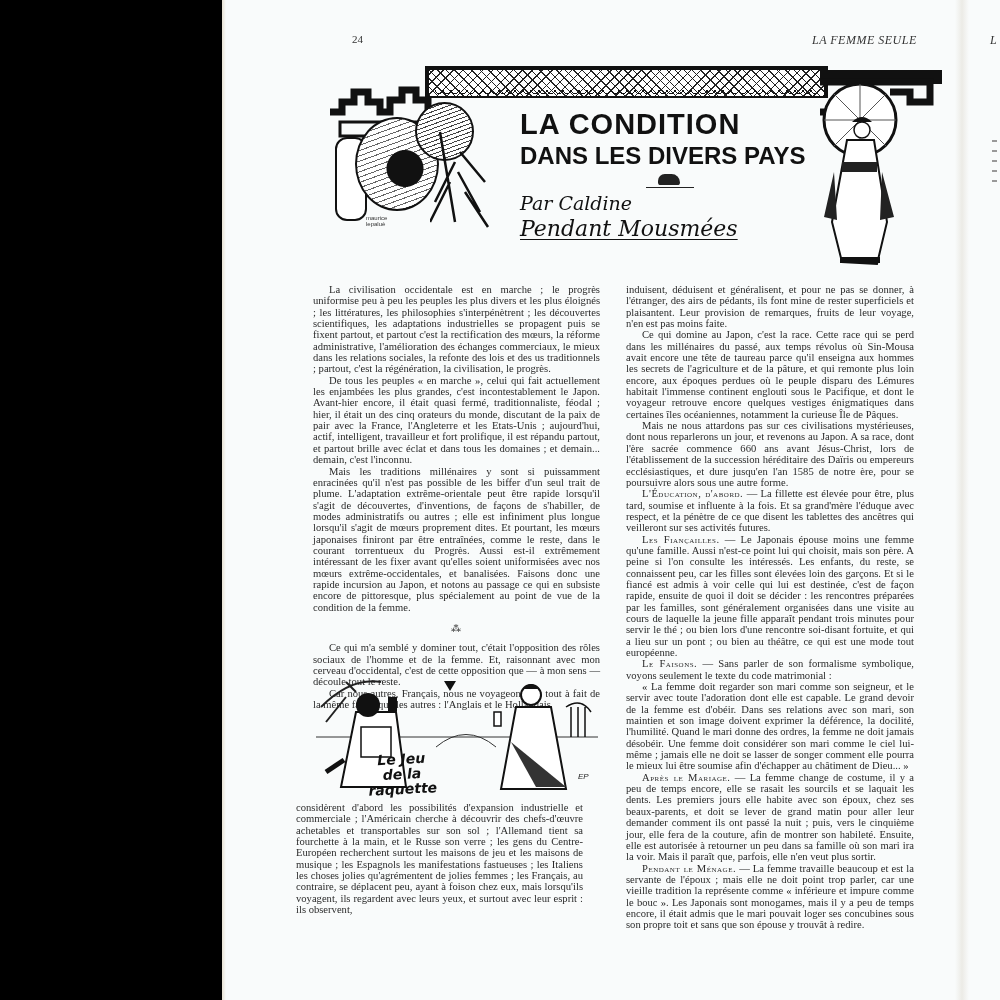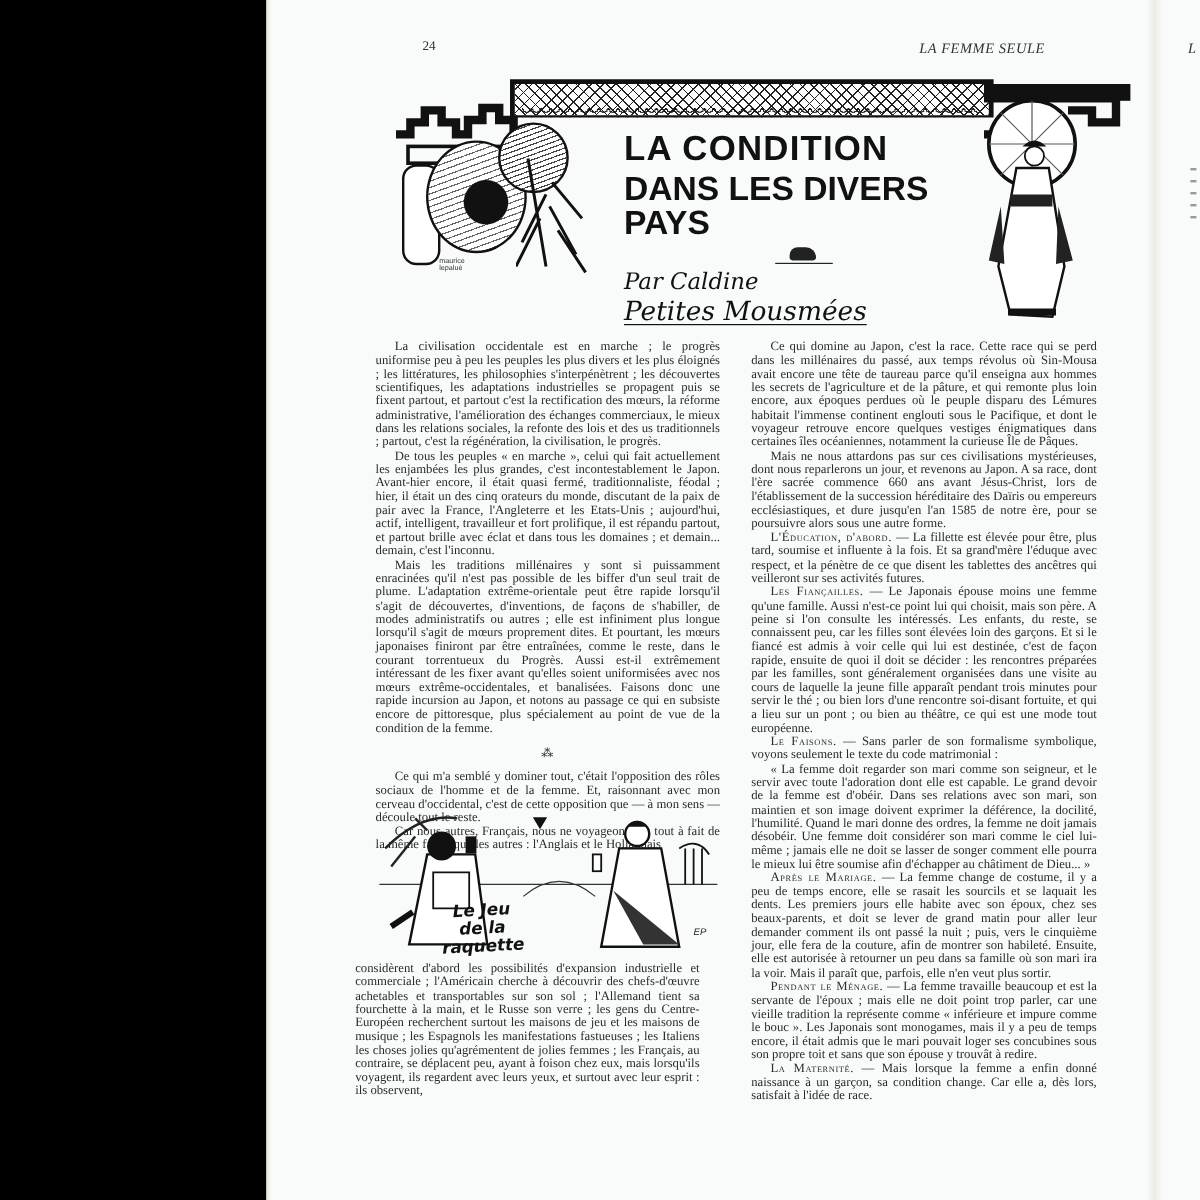--- a/index.html
+++ b/index.html
@@ -4,21 +4,21 @@
 <style>
   html, body { margin:0; padding:0; }
   body { width:1000px; height:1000px; background:#000; position:relative; overflow:hidden; font-family:"Liberation Serif","DejaVu Serif",serif; }
   .page { position:absolute; left:222px; top:0; width:778px; height:1000px; background:#f9fbfb; }
   .page-edge { position:absolute; left:222px; top:0; width:4px; height:1000px; background:linear-gradient(to right,#e8e2d4,#f9fbfb); }
   .gutter { position:absolute; left:955px; top:0; width:14px; height:1000px; background:linear-gradient(to right,#f9fbfb,#ecebe6 50%,#f9fbfb); }
   .right-page-letter { position:absolute; left:990px; top:33px; font-style:italic; font-size:12px; color:#333; }
   .right-page-bits { position:absolute; left:992px; top:140px; width:8px; height:140px; }
   .right-page-bits span { display:block; width:5px; height:2px; background:#999; margin-bottom:8px; }
   .page-number { position:absolute; left:312px; top:33px; font-size:11px; color:#333;margin-left:40px; }
-  .running-head { position:absolute; left:766px; top:33px; font-size:12px; font-style:italic; letter-spacing:0.5px; color:#333; }
+  .running-head { position:absolute; left:812px; top:33px; font-size:12px; font-style:italic; letter-spacing:0.5px; color:#333; }
 
   .header-art { position:absolute; left:330px; top:62px; width:612px; height:210px; }
   .beam { position:absolute; left:95px; top:4px; width:395px; height:26px; background:#fff; border:4px solid #111; border-bottom-width:2px;
           background-image: repeating-linear-gradient(45deg, #222 0 1px, transparent 1px 6px), repeating-linear-gradient(-45deg, #222 0 1px, transparent 1px 7px); }
   .beam-scallop { position:absolute; left:105px; top:28px; width:380px; height:8px;
           background: radial-gradient(circle at 4px 0, transparent 3px, #111 3px 4px, transparent 4px) 0 0/8px 8px repeat-x; }
   .beam-right { position:absolute; left:490px; top:8px; width:122px; height:14px; background:#111; }
   .fret-left { position:absolute; left:0; top:20px; width:110px; height:60px; }
   .fret-right { position:absolute; left:490px; top:10px; width:120px; height:60px; }
   .lantern { position:absolute; border:2px solid #111; border-radius:50%; background: repeating-linear-gradient(160deg,#444 0 1px,#fff 1px 4px); }
@@ -26,21 +26,21 @@
   .lantern.small { left:85px; top:40px; width:55px; height:55px; }
   .lantern.tall { left:5px; top:75px; width:28px; height:80px; border-radius:12px; background:#fff; }
   .leaves { position:absolute; left:100px; top:60px; width:60px; height:110px; }
   .artist-sig { position:absolute; left:36px; top:153px; font-size:6px; line-height:6px; color:#333; font-family:"Liberation Sans",sans-serif; }
   .geisha-right { position:absolute; left:482px; top:20px; width:120px; height:190px; }
 
   .title-block { position:absolute; left:190px; top:48px; width:300px; text-align:left; }
   .title-line { font-family:"Liberation Sans","DejaVu Sans",sans-serif; font-weight:bold; color:#111; line-height:1; letter-spacing:1px; }
   .t1 { font-size:29px; }
   .t2 { font-size:29px; margin-top:5px; letter-spacing:3px; }
-  .t3 { font-size:28px; margin-top:5px; letter-spacing:0; }
+  .t3 { font-size:24px; margin-top:5px; letter-spacing:0; }
   .elephant { margin:6px auto 0; width:36px; height:14px; position:relative; }
   .elephant .body { position:absolute; left:6px; top:0; width:22px; height:11px; background:#222; border-radius:8px 10px 3px 3px; }
   .elephant .rule { position:absolute; left:-6px; top:13px; width:48px; height:1px; background:#222; }
   .byline { font-family:"DejaVu Serif",serif; font-style:italic; font-size:19px; color:#111; margin-top:4px; }
   .subtitle { font-family:"DejaVu Serif",serif; font-style:italic; font-size:22px; color:#111; margin-top:2px; text-decoration:underline; text-decoration-thickness:1px; text-underline-offset:3px; }
 
   .col { position:absolute; font-size:10.6px; line-height:11.35px; color:#2a2a2a; text-align:justify; hyphens:auto; }
   .col p { margin:0; text-indent:16px; }
   .col p.noindent { text-indent:0; }
   .col-left-top { left:313px; top:284px; width:287px; }
@@ -104,21 +104,21 @@
   </svg>
 
   <div class="title-block">
     <div class="title-line t1">LA CONDITION</div>
     <div class="title-line t3">DANS LES DIVERS PAYS</div>
     <div class="elephant">
         <div class="body"></div>
         <div class="rule"></div>
       </div>
     <div class="byline">Par Caldine</div>
-    <div class="subtitle">Petites Mousmées</div>
+    <div class="subtitle">Pendant Mousmées</div>
   </div>
 </div>
 
 <div class="col col-left-top">
   <p>La civilisation occidentale est en marche ; le progrès uniformise peu à peu les peuples les plus divers et les plus éloignés ; les littératures, les philosophies s'interpénètrent ; les découvertes scientifiques, les adaptations industrielles se propagent puis se fixent partout, et partout c'est la rectification des mœurs, la réforme administrative, l'amélioration des échanges commerciaux, le mieux dans les relations sociales, la refonte des lois et des us traditionnels ; partout, c'est la régénération, la civilisation, le progrès.</p>
   <p>De tous les peuples « en marche », celui qui fait actuellement les enjambées les plus grandes, c'est incontestablement le Japon. Avant-hier encore, il était quasi fermé, traditionnaliste, féodal ; hier, il était un des cinq orateurs du monde, discutant de la paix de pair avec la France, l'Angleterre et les Etats-Unis ; aujourd'hui, actif, intelligent, travailleur et fort prolifique, il est répandu partout, et partout brille avec éclat et dans tous les domaines ; et demain... demain, c'est l'inconnu.</p>
   <p>Mais les traditions millénaires y sont si puissamment enracinées qu'il n'est pas possible de les biffer d'un seul trait de plume. L'adaptation extrême-orientale peut être rapide lorsqu'il s'agit de découvertes, d'inventions, de façons de s'habiller, de modes administratifs ou autres ; elle est infiniment plus longue lorsqu'il s'agit de mœurs proprement dites. Et pourtant, les mœurs japonaises finiront par être entraînées, comme le reste, dans le courant torrentueux du Progrès. Aussi est-il extrêmement intéressant de les fixer avant qu'elles soient uniformisées avec nos mœurs extrême-occidentales, et banalisées. Faisons donc une rapide incursion au Japon, et notons au passage ce qui en subsiste encore de pittoresque, plus spécialement au point de vue de la condition de la femme.</p>
   <div class="asterism">⁂</div>
   <p>Ce qui m'a semblé y dominer tout, c'était l'opposition des rôles sociaux de l'homme et de la femme. Et, raisonnant avec mon cerveau d'occidental, c'est de cette opposition que — à mon sens — découle tout le reste.</p>
   <p>Car nous autres, Français, nous ne voyageons pas tout à fait de la même façon que les autres : l'Anglais et le Hollandais</p>
@@ -144,22 +144,22 @@
   <div>Le Jeu</div>
   <div>de la raquette</div>
 </div>
 <div class="ill-sig">EP</div>
 
 <div class="col col-left-bottom">
   <p class="noindent">considèrent d'abord les possibilités d'expansion industrielle et commerciale ; l'Américain cherche à découvrir des chefs-d'œuvre achetables et transportables sur son sol ; l'Allemand tient sa fourchette à la main, et le Russe son verre ; les gens du Centre-Européen recherchent surtout les maisons de jeu et les maisons de musique ; les Espagnols les manifestations fastueuses ; les Italiens les choses jolies qu'agrémentent de jolies femmes ; les Français, au contraire, se déplacent peu, ayant à foison chez eux, mais lorsqu'ils voyagent, ils regardent avec leurs yeux, et surtout avec leur esprit : ils observent,</p>
 </div>
 
 <div class="col col-right">
+  <p class="noindent">induisent, déduisent et généralisent, et pour ne pas se donner, à l'étranger, des airs de pédants, ils font mine de rester superficiels et plaisantent. Leur provision de remarques, fruits de leur voyage, n'en est pas moins faite.</p>
   <p>Ce qui domine au Japon, c'est la race. Cette race qui se perd dans les millénaires du passé, aux temps révolus où Sin-Mousa avait encore une tête de taureau parce qu'il enseigna aux hommes les secrets de l'agriculture et de la pâture, et qui remonte plus loin encore, aux époques perdues où le peuple disparu des Lémures habitait l'immense continent englouti sous le Pacifique, et dont le voyageur retrouve encore quelques vestiges énigmatiques dans certaines îles océaniennes, notamment la curieuse Île de Pâques.</p>
   <p>Mais ne nous attardons pas sur ces civilisations mystérieuses, dont nous reparlerons un jour, et revenons au Japon. A sa race, dont l'ère sacrée commence 660 ans avant Jésus-Christ, lors de l'établissement de la succession héréditaire des Daïris ou empereurs ecclésiastiques, et dure jusqu'en l'an 1585 de notre ère, pour se poursuivre alors sous une autre forme.</p>
   <p><span class="sc">L'Éducation, d'abord.</span><span> — La fillette est élevée pour être, plus tard, soumise et influente à la fois. Et sa grand'mère l'éduque avec respect, et la pénètre de ce que disent les tablettes des ancêtres qui veilleront sur ses activités futures.</span></p>
   <p><span class="sc">Les Fiançailles.</span><span> — Le Japonais épouse moins une femme qu'une famille. Aussi n'est-ce point lui qui choisit, mais son père. A peine si l'on consulte les intéressés. Les enfants, du reste, se connaissent peu, car les filles sont élevées loin des garçons. Et si le fiancé est admis à voir celle qui lui est destinée, c'est de façon rapide, ensuite de quoi il doit se décider : les rencontres préparées par les familles, sont généralement organisées dans une visite au cours de laquelle la jeune fille apparaît pendant trois minutes pour servir le thé ; ou bien lors d'une rencontre soi-disant fortuite, et qui a lieu sur un pont ; ou bien au théâtre, ce qui est une mode tout européenne.</span></p>
   <p><span class="sc">Le Faisons.</span><span> — Sans parler de son formalisme symbolique, voyons seulement le texte du code matrimonial :</span></p>
   <p>« La femme doit regarder son mari comme son seigneur, et le servir avec toute l'adoration dont elle est capable. Le grand devoir de la femme est d'obéir. Dans ses relations avec son mari, son maintien et son image doivent exprimer la déférence, la docilité, l'humilité. Quand le mari donne des ordres, la femme ne doit jamais désobéir. Une femme doit considérer son mari comme le ciel lui-même ; jamais elle ne doit se lasser de songer comment elle pourra le mieux lui être soumise afin d'échapper au châtiment de Dieu... »</p>
   <p><span class="sc">Après le Mariage.</span><span> — La femme change de costume, il y a peu de temps encore, elle se rasait les sourcils et se laquait les dents. Les premiers jours elle habite avec son époux, chez ses beaux-parents, et doit se lever de grand matin pour aller leur demander comment ils ont passé la nuit ; puis, vers le cinquième jour, elle fera de la couture, afin de montrer son habileté. Ensuite, elle est autorisée à retourner un peu dans sa famille où son mari ira la voir. Mais il paraît que, parfois, elle n'en veut plus sortir.</span></p>
   <p><span class="sc">Pendant le Ménage.</span><span> — La femme travaille beaucoup et est la servante de l'époux ; mais elle ne doit point trop parler, car une vieille tradition la représente comme « inférieure et impure comme le bouc ». Les Japonais sont monogames, mais il y a peu de temps encore, il était admis que le mari pouvait loger ses concubines sous son propre toit et sans que son épouse y trouvât à redire.</span></p>
-  <p><span class="sc">La Maternité.</span><span> — Mais lorsque la femme a enfin donné naissance à un garçon, sa condition change. Car elle a, dès lors, satisfait à l'idée de race.</span></p>
 </div>
 
 </body></html>

